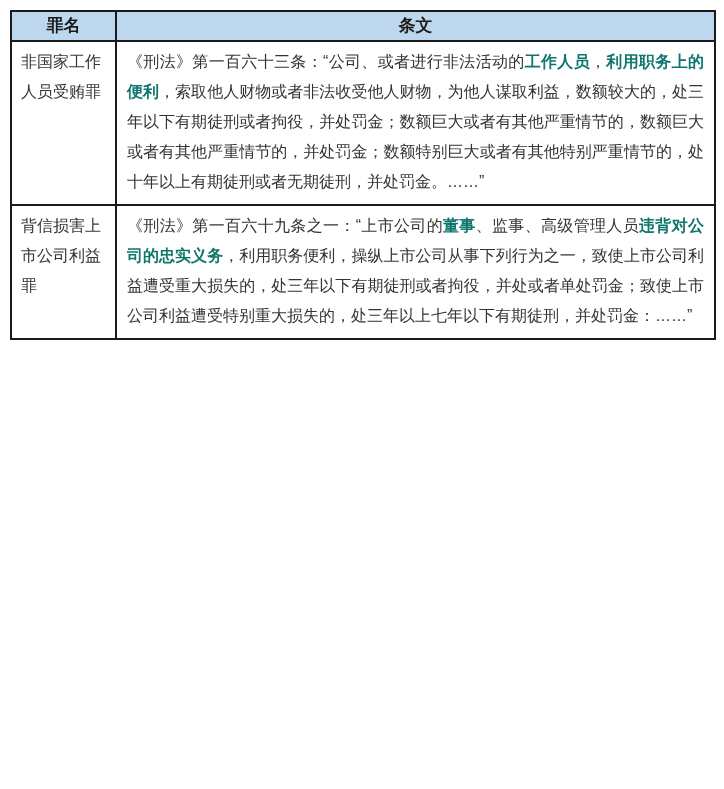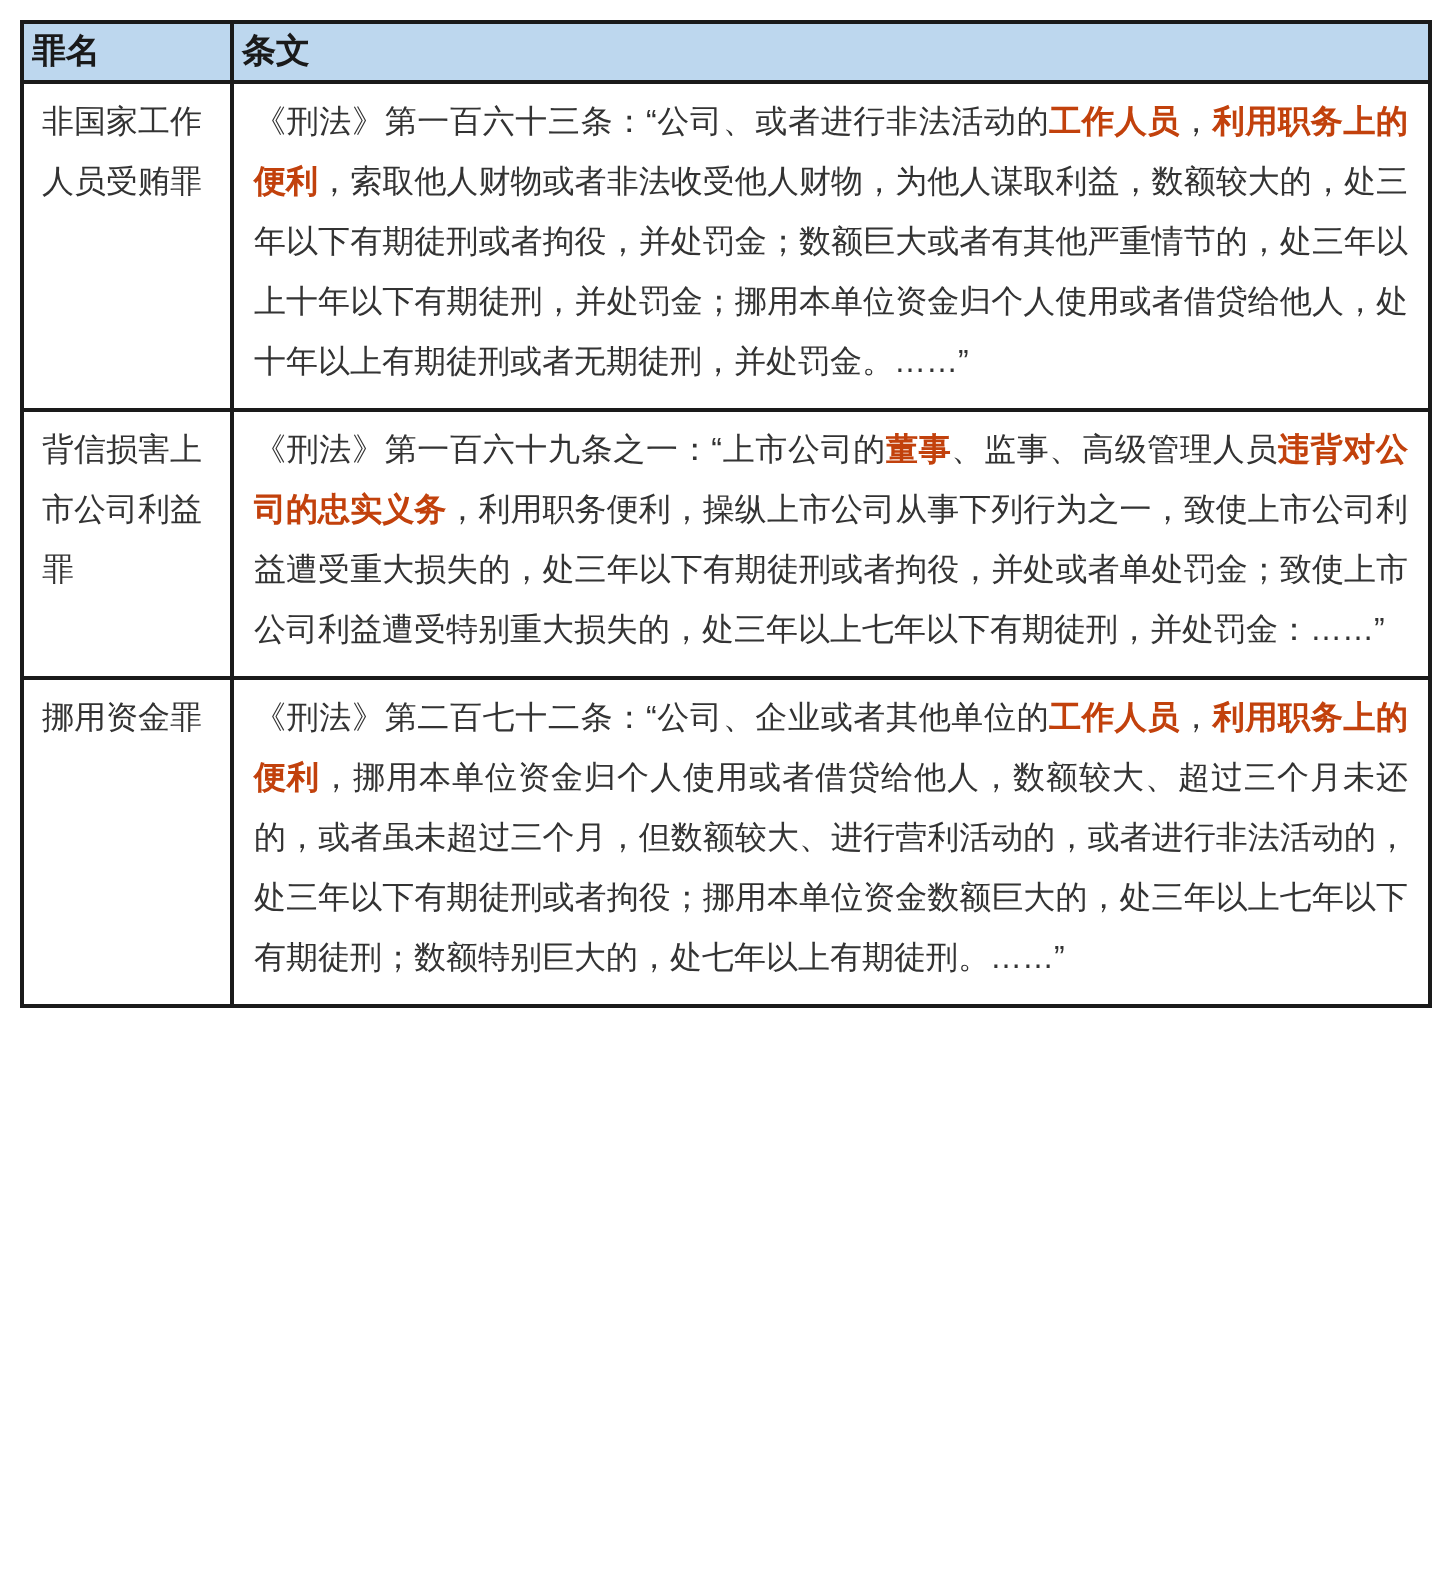--- a/index.html
+++ b/index.html
@@ -31,66 +31,62 @@
   table.law-table td{
     border:2px solid var(--border-color);
     vertical-align:top;
   }
   col.col-crime{width:105px;}
   col.col-provision{width:599px;}
   th{
     background:var(--header-bg);
     font-size:17px;
     font-weight:bold;
-    text-align:left;
+    text-align:center;
     padding:3px 4px;
     line-height:22px;
     color:#1a1a1a;
   }
   td{
     font-size:16px;
     line-height:30px;
     padding:5px 10px 7px 10px;
   }
   td.crime-cell{
     text-align:left;
     padding-left:9px;
     padding-right:6px;
   }
   td.provision-cell{
     text-align:justify;
   }
   td.provision-cell b{
     font-weight:bold;
-    color:#c2410c;
+    color:#0f766e;
   }
 </style>
 </head>
 <body>
 
 <div class="page">
   <table class="law-table">
     <colgroup>
       <col class="col-crime">
       <col class="col-provision">
     </colgroup>
     <thead>
       <tr>
         <th>罪名</th>
         <th>条文</th>
       </tr>
     </thead>
     <tbody id="table-body">
         <tr>
           <td class="crime-cell">非国家工作人员受贿罪</td>
-          <td class="provision-cell"><span>《刑法》第一百六十三条：“公司、或者进行非法活动的</span><b>工作人员</b><span>，</span><b>利用职务上的便利</b><span>，索取他人财物或者非法收受他人财物，为他人谋取利益，数额较大的，处三年以下有期徒刑或者拘役，并处罚金；数额巨大或者有其他严重情节的，处三年以上十年以下有期徒刑，并处罚金；挪用本单位资金归个人使用或者借贷给他人，处十年以上有期徒刑或者无期徒刑，并处罚金。……”</span></td>
+          <td class="provision-cell"><span>《刑法》第一百六十三条：“公司、或者进行非法活动的</span><b>工作人员</b><span>，</span><b>利用职务上的便利</b><span>，索取他人财物或者非法收受他人财物，为他人谋取利益，数额较大的，处三年以下有期徒刑或者拘役，并处罚金；数额巨大或者有其他严重情节的，数额巨大或者有其他严重情节的，并处罚金；数额特别巨大或者有其他特别严重情节的，处十年以上有期徒刑或者无期徒刑，并处罚金。……”</span></td>
         </tr>
         <tr>
           <td class="crime-cell">背信损害上市公司利益罪</td>
           <td class="provision-cell"><span>《刑法》第一百六十九条之一：“上市公司的</span><b>董事</b><span>、监事、高级管理人员</span><b>违背对公司的忠实义务</b><span>，利用职务便利，操纵上市公司从事下列行为之一，致使上市公司利益遭受重大损失的，处三年以下有期徒刑或者拘役，并处或者单处罚金；致使上市公司利益遭受特别重大损失的，处三年以上七年以下有期徒刑，并处罚金：……”</span></td>
-        </tr>
-        <tr>
-          <td class="crime-cell">挪用资金罪</td>
-          <td class="provision-cell"><span>《刑法》第二百七十二条：“公司、企业或者其他单位的</span><b>工作人员</b><span>，</span><b>利用职务上的便利</b><span>，挪用本单位资金归个人使用或者借贷给他人，数额较大、超过三个月未还的，或者虽未超过三个月，但数额较大、进行营利活动的，或者进行非法活动的，处三年以下有期徒刑或者拘役；挪用本单位资金数额巨大的，处三年以上七年以下有期徒刑；数额特别巨大的，处七年以上有期徒刑。……”</span></td>
         </tr>
       </tbody>
   </table>
 </div>
 
 </body></html>

